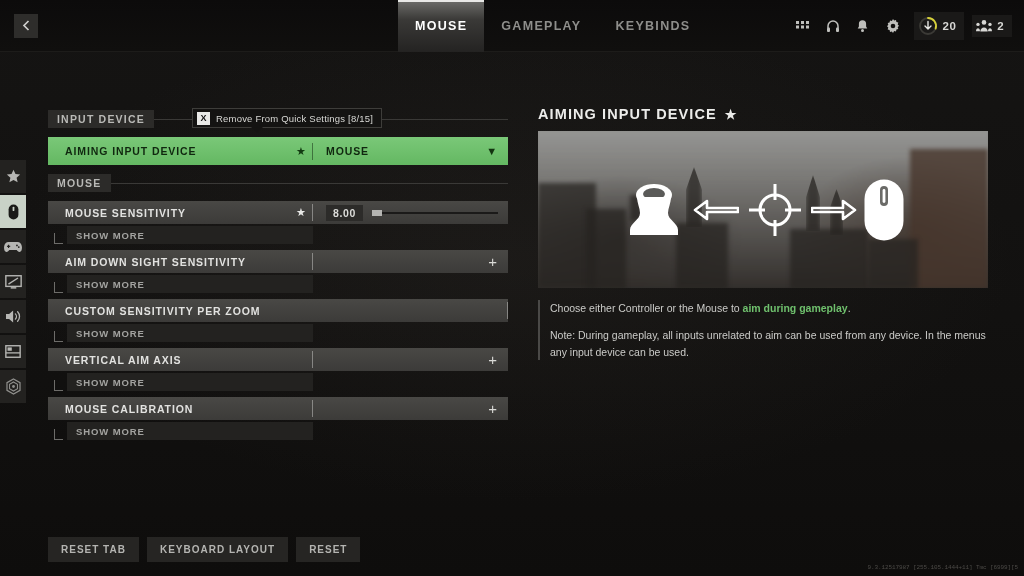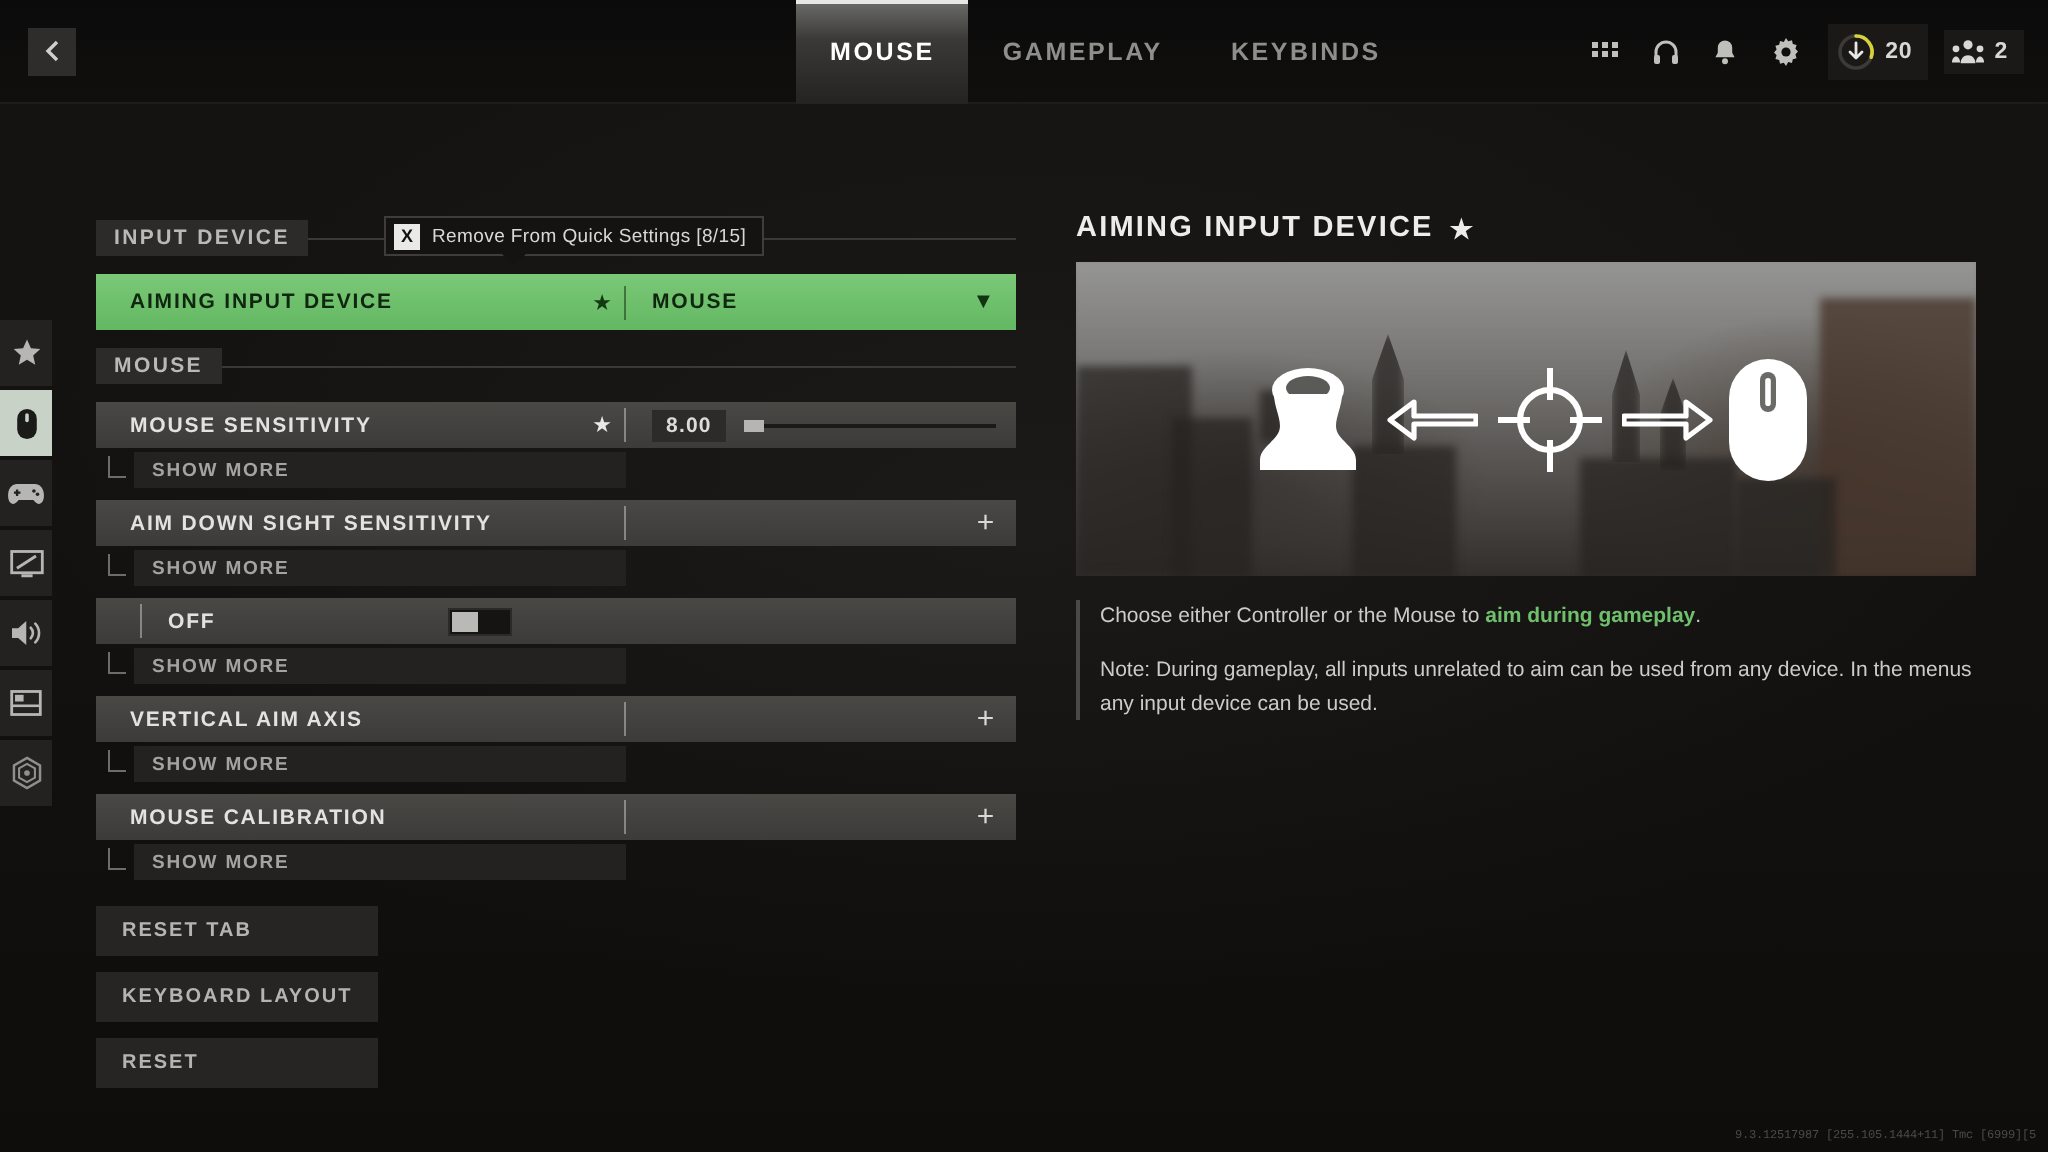--- a/index.html
+++ b/index.html
@@ -121,21 +121,21 @@
   .slider .track{ position:absolute; left:0; right:0; height:2px; background:#1b1a19; }
   .slider .fill{ position:absolute; left:0; height:6px; background:#b5b5b2; }
 
   .toggle{
     margin-left:auto; width:32px; height:14px; background:#151413; position:relative;
     border:1px solid #2b2a28;
   }
   .toggle .knob{ position:absolute; left:1px; top:1px; width:13px; height:10px; background:#b9b9b6; }
 
   .submore{
-    height:18px; display:flex; align-items:center; margin-bottom:6px; margin-left:0;
+    height:18px; display:flex; align-items:flex-end; margin-bottom:6px; margin-left:0;
   }
   .elbow{
     width:9px; height:11px; margin-left:6px; margin-right:4px;
     border-left:1px solid #6d6c69; border-bottom:1px solid #6d6c69;
     margin-top:-4px;
   }
   .submore .bar{
     flex:0 0 246px; height:18px; background:#232220;
     display:flex; align-items:center; padding-left:9px;
     font-size:9.5px; letter-spacing:.9px; font-weight:bold; color:#a3a3a0;
@@ -183,21 +183,21 @@
     position:absolute; inset:0; display:flex; align-items:center; justify-content:center; gap:6px;
   }
   .desc{
     margin-top:12px; padding-left:10px; border-left:2px solid #4a4947;
     font-size:10.5px; line-height:1.55; color:#cbcbc8;
   }
   .desc .hl{ color:#6fc06d;font-weight:bold; }
   .desc p+p{ margin-top:11px; }
 
   
-  .bottom-bar{ position:absolute; left:48px; bottom:32px; display:flex; gap:8px;flex-direction:column; }
+  .bottom-bar{ position:absolute; left:48px; bottom:14px; display:flex; gap:8px; }
   .bbtn{
     height:25px; background:#262523; display:flex; align-items:center; padding:0 13px;
     font-size:10px; font-weight:bold; letter-spacing:1px; color:#b4b4b1;
   }
   .debug{
     position:absolute; right:6px; bottom:5px; font-size:6px; color:#4c4a47;
     font-family:"Liberation Mono", monospace; letter-spacing:-.1px;
   }
 </style>
 </head>
@@ -372,28 +372,23 @@
     <span class="value-area">
       <span class="plus">+</span>
     </span>
   </div>
   <div class="submore">
     <span class="elbow"></span>
     <span class="bar">SHOW MORE</span>
   </div>
 
   <div class="row">
+    <span class="name">CUSTOM SENSITIVITY PER ZOOM</span>
     <span class="star"></span>
     <span class="divider"></span>
-    <span class="value-area">
-      <span>OFF</span>
-      <span class="toggle">
-        <span class="knob"></span>
-      </span>
-    </span>
   </div>
   <div class="submore">
     <span class="elbow"></span>
     <span class="bar">SHOW MORE</span>
   </div>
 
   <div class="row">
     <span class="name">VERTICAL AIM AXIS</span>
     <span class="star"></span>
     <span class="divider"></span>

